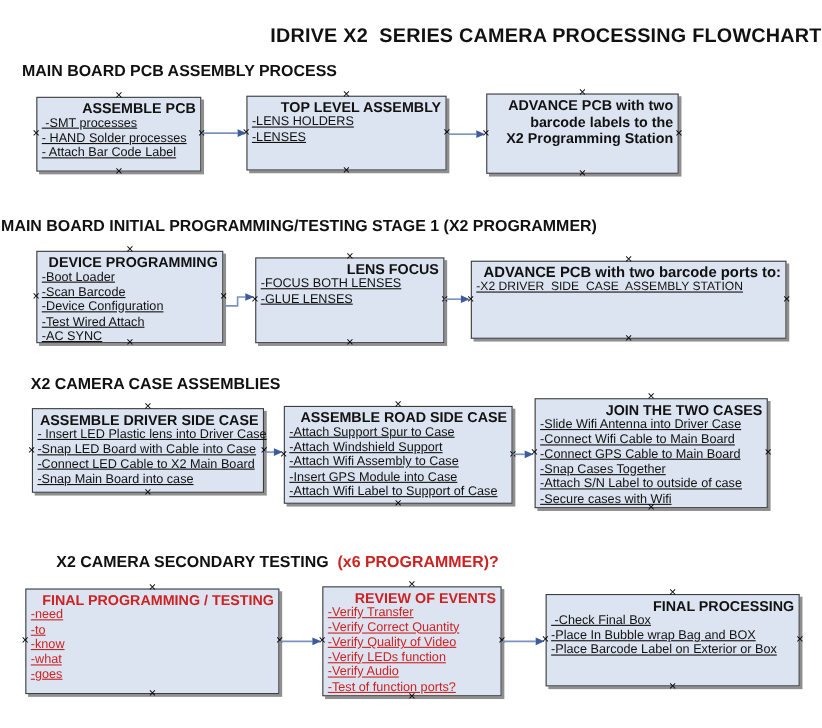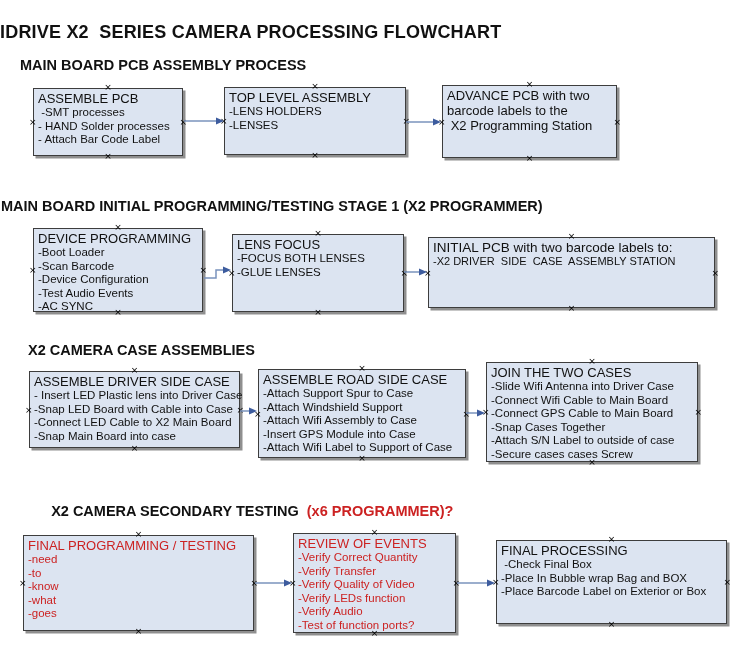--- a/index.html
+++ b/index.html
@@ -5,35 +5,35 @@
   :root{
     --box-fill:#dce4f1; --box-border:#3d3d3d; --shadow:#8f8f8f;
     --red-text:#cc2222; --arrow-line:#7a93bd; --arrow-head:#3d5c9e;
   }
   html,body{margin:0;padding:0;background:#ffffff;}
   #canvas{
     position:relative; width:747px; height:662px; background:#ffffff;
     font-family:"Liberation Sans","DejaVu Sans",sans-serif; color:#111; overflow:hidden;
   }
   .page-title{
-    position:absolute; left:0; top:22px; width:747px; text-align:left;
+    position:absolute; left:0; top:22px; width:747px; text-align:right;
     font-size:18px; font-weight:bold; white-space:pre; letter-spacing:0.2px;
   }
   .section-header{
     position:absolute; font-size:14.5px; font-weight:bold; white-space:pre;
   }
   .red-text{ color:var(--red-text); }
   .box{
     position:absolute; background:var(--box-fill);
     border:1.5px solid var(--box-border);
     box-shadow:2.5px 2.5px 0 var(--shadow);
     box-sizing:border-box; padding:2px 4px;
   }
-  .box-title{ font-weight:normal; font-size:13px; line-height:15px; white-space:pre-wrap; }
-  .box-line{ font-size:11.5px; line-height:13.5px; white-space:pre; }
+  .box-title{ font-weight:bold; font-size:13px; line-height:15px; white-space:pre-wrap;text-align:right; }
+  .box-line{ font-size:11.5px; line-height:13.5px; white-space:pre;text-decoration:underline; }
   .box.red .box-title, .box.red .box-line{ color:var(--red-text); }
   .handle{
     position:absolute; font-size:9px; line-height:9px; color:#000;
     font-family:"DejaVu Sans",sans-serif; pointer-events:none;
   }
   .h-top{ top:-6px; left:50%; transform:translateX(-50%); }
   .h-bottom{ bottom:-6px; left:50%; transform:translateX(-50%); }
   .h-left{ left:-5px; top:50%; transform:translateY(-50%); }
   .h-right{ right:-5px; top:50%; transform:translateY(-50%); }
   svg.arrows{ position:absolute; left:0; top:0; pointer-events:none; }
@@ -80,40 +80,40 @@
       <span class="handle h-right">×</span>
     </div>
 
   <div class="section-header" style="left:1px;top:198px">MAIN BOARD INITIAL PROGRAMMING/TESTING STAGE 1 (X2 PROGRAMMER)</div>
 
   <div class="box" style="left:33px;top:228px;width:170px;height:84px">
     <div class="box-title">DEVICE PROGRAMMING</div>
     <div class="box-line">-Boot Loader</div>
     <div class="box-line">-Scan Barcode</div>
     <div class="box-line">-Device Configuration</div>
-    <div class="box-line">-Test Audio Events</div>
+    <div class="box-line">-Test Wired Attach</div>
     <div class="box-line">-AC SYNC</div>
   <span class="handle h-top">×</span>
       <span class="handle h-bottom">×</span>
       <span class="handle h-left">×</span>
       <span class="handle h-right">×</span>
     </div>
 
   <div class="box" style="left:232px;top:234px;width:172px;height:78px">
     <div class="box-title">LENS FOCUS</div>
     <div class="box-line">-FOCUS BOTH LENSES</div>
     <div class="box-line">-GLUE LENSES</div>
   <span class="handle h-top">×</span>
       <span class="handle h-bottom">×</span>
       <span class="handle h-left">×</span>
       <span class="handle h-right">×</span>
     </div>
 
   <div class="box" style="left:428px;top:237px;width:287px;height:71px">
-    <div class="box-title" style="font-size:13.5px">INITIAL PCB with two barcode labels to:</div>
+    <div class="box-title" style="font-size:13.5px">ADVANCE PCB with two barcode ports to:</div>
     <div class="box-line" style="font-size:11px">-X2 DRIVER  SIDE  CASE  ASSEMBLY STATION</div>
   <span class="handle h-top">×</span>
       <span class="handle h-bottom">×</span>
       <span class="handle h-left">×</span>
       <span class="handle h-right">×</span>
     </div>
 
   <div class="section-header" style="left:28px;top:342px">X2 CAMERA CASE ASSEMBLIES</div>
 
   <div class="box" style="left:29px;top:371px;width:211px;height:77px">
@@ -141,21 +141,21 @@
       <span class="handle h-right">×</span>
     </div>
 
   <div class="box" style="left:486px;top:362px;width:212px;height:100px">
     <div class="box-title">JOIN THE TWO CASES</div>
     <div class="box-line">-Slide Wifi Antenna into Driver Case</div>
     <div class="box-line">-Connect Wifi Cable to Main Board</div>
     <div class="box-line">-Connect GPS Cable to Main Board</div>
     <div class="box-line">-Snap Cases Together</div>
     <div class="box-line">-Attach S/N Label to outside of case</div>
-    <div class="box-line">-Secure cases cases Screw</div>
+    <div class="box-line">-Secure cases with Wifi</div>
   <span class="handle h-top">×</span>
       <span class="handle h-bottom">×</span>
       <span class="handle h-left">×</span>
       <span class="handle h-right">×</span>
     </div>
 
   <div class="section-header" style="left:35px;top:487px">
     <span>X2 CAMERA SECONDARY TESTING </span><span class="red-text"> (x6 PROGRAMMER)?</span>
   </div>
 
@@ -167,22 +167,22 @@
     <div class="box-line">-what</div>
     <div class="box-line">-goes</div>
   <span class="handle h-top">×</span>
       <span class="handle h-bottom">×</span>
       <span class="handle h-left">×</span>
       <span class="handle h-right">×</span>
     </div>
 
   <div class="box red" style="left:293px;top:533px;width:163px;height:100px">
     <div class="box-title">REVIEW OF EVENTS</div>
+    <div class="box-line">-Verify Transfer</div>
     <div class="box-line">-Verify Correct Quantity</div>
-    <div class="box-line">-Verify Transfer</div>
     <div class="box-line">-Verify Quality of Video</div>
     <div class="box-line">-Verify LEDs function</div>
     <div class="box-line">-Verify Audio</div>
     <div class="box-line">-Test of function ports?</div>
   <span class="handle h-top">×</span>
       <span class="handle h-bottom">×</span>
       <span class="handle h-left">×</span>
       <span class="handle h-right">×</span>
     </div>
 

